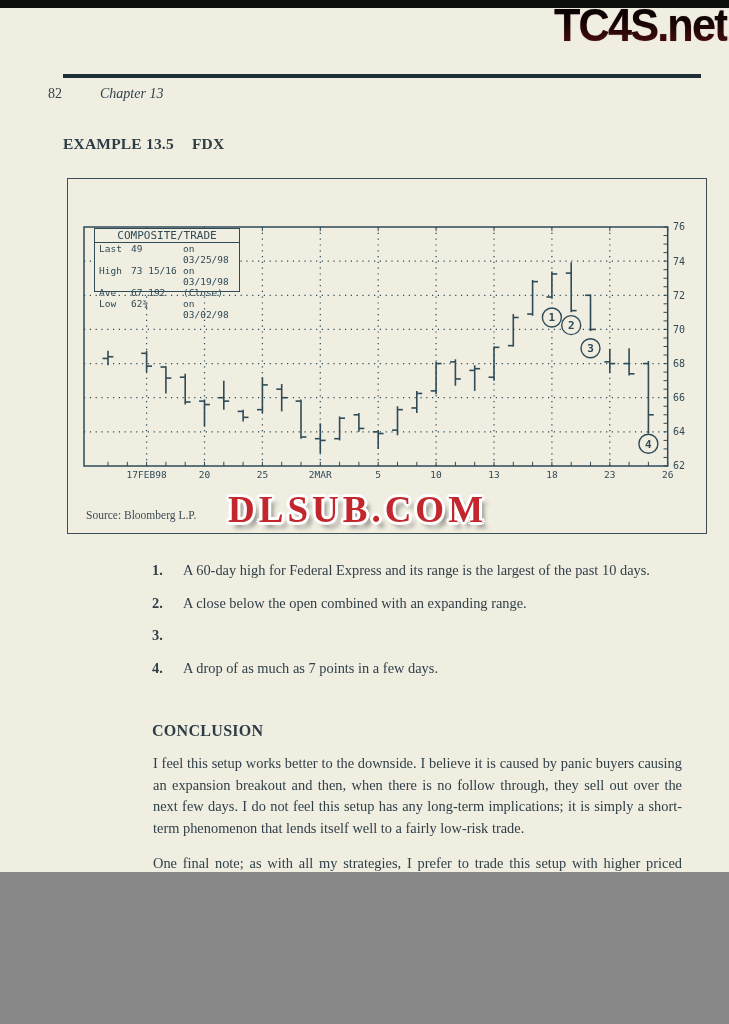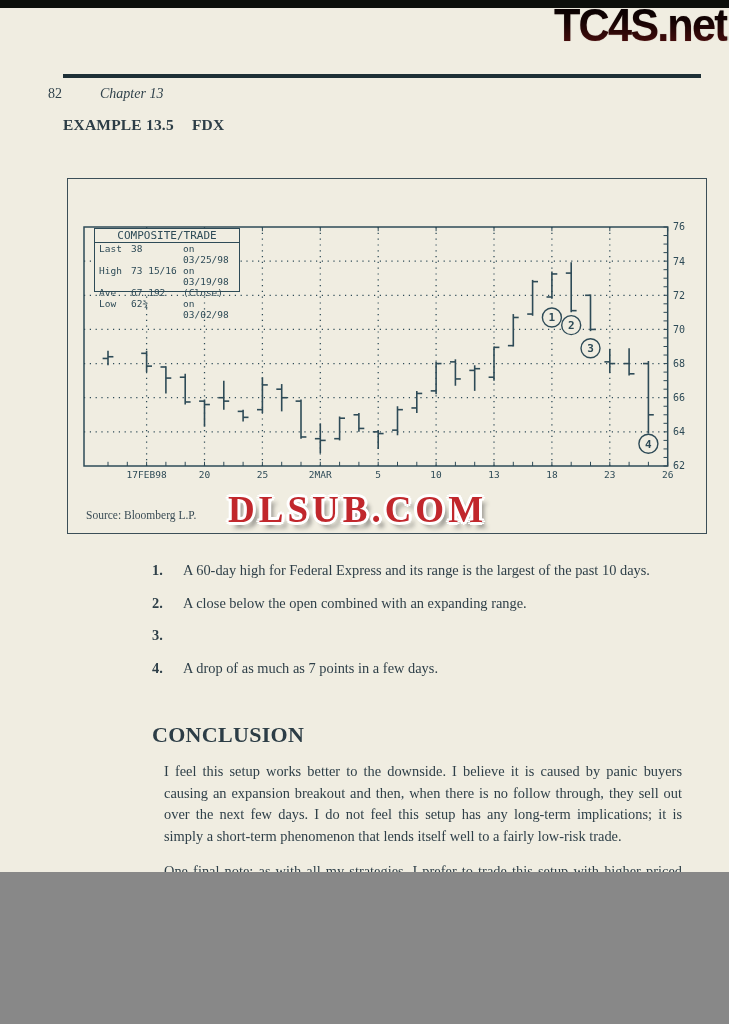--- a/index.html
+++ b/index.html
@@ -14,21 +14,21 @@
     font-family:"Liberation Sans", sans-serif;font-weight:900;font-size:47px;line-height:1;
     letter-spacing:-2px;transform:scaleX(.92);transform-origin:right top;
     background:linear-gradient(180deg,#000 0%,#230606 45%,#7c1717 100%);
     -webkit-background-clip:text;background-clip:text;color:transparent;
     text-shadow:0 0 1px rgba(0,0,0,.35);
   }
   .header-rule{position:absolute;left:63px;top:74px;width:638px;height:4px;background:#1e3036;}
   .running-head{position:absolute;left:48px;top:86px;font-size:14px;}
   .running-head .pageno{display:inline-block;width:52px;}
   .running-head .chapter{font-style:italic;}
-  .example-head{position:absolute;left:63px;top:116px;font-weight:bold;font-size:15.5px;color:#2c3d46;letter-spacing:.2px;}
+  .example-head{position:absolute;left:63px;top:135px;font-weight:bold;font-size:15.5px;color:#2c3d46;letter-spacing:.2px;}
   .example-head .tick{margin-left:18px;}
 
   .figure{position:absolute;left:67px;top:178px;width:640px;height:356px;border:1.5px solid #3c4f58;background:#f0ede1;box-sizing:border-box;}
   .figure svg{position:absolute;left:0;top:0;}
   svg text{font-family:"DejaVu Sans Mono", monospace;fill:#2e4b57;}
 
   .legendbox{
     position:absolute;left:26px;top:49px;width:146px;height:64px;
     border:1.4px solid #2e4b57;box-shadow:0 0 0 1px #f0ede1 inset;
     background:#f0ede1;box-sizing:border-box;
@@ -47,22 +47,22 @@
       -3px 0 0 #fff, 3px 0 0 #fff, 0 -3px 0 #fff, 0 3px 0 #fff,
       5px 6px 4px rgba(40,40,40,.45);
     text-align: right;
   }
 
   .body-copy{position:absolute;left:152px;top:560px;width:530px;font-size:14.4px;line-height:21.5px;color:#2e3f48;}
   .li{display:flex;margin-bottom:11px;}
   .li .num{width:31px;font-weight:bold;flex:none;}
   .li .txt{text-align:justify;}
   .conclusion{position:absolute;left:152px;top:722px;width:530px;color:#2e3f48;}
-  .conclusion h2{margin:0 0 13px 0;font-size:22px;letter-spacing:.3px;color:#2c3d46;}
-  .conclusion p{margin:0 0 14px 12px;font-size:14.4px;line-height:21.5px;text-align:justify;}
+  .conclusion h2{margin:0 0 13px 0;font-size:16px;letter-spacing:.3px;color:#2c3d46;}
+  .conclusion p{margin:0 0 14px 1px;font-size:14.4px;line-height:21.5px;text-align:justify;}
 
   .footer-rule{position:absolute;left:65px;top:1008px;width:652px;height:1.6px;background:#44605c;}
   .traders{
     position:absolute;right:6px;top:969px;
     font-family:"Liberation Sans", sans-serif;font-weight:bold;font-size:31px;letter-spacing:0px;
     color:#cd4f55;
     text-shadow:
       -2px -2px 0 #fff, 2px -2px 0 #fff, -2px 2px 0 #fff, 2px 2px 0 #fff,
       -3px 0 0 #fff, 3px 0 0 #fff, 0 -3px 0 #fff, 0 3px 0 #fff,
       3px 4px 2px rgba(30,40,35,.6);
@@ -291,21 +291,21 @@
           <text x="522.5" y="173.00714285714278" font-size="11" text-anchor="middle" font-weight="bold">3</text>
           <circle cx="580.4" cy="264.80714285714294" r="9.5" fill="#f0ede1" stroke="#2e4b57" stroke-width="1.4"></circle>
           <text x="580.4" y="268.60714285714295" font-size="11" text-anchor="middle" font-weight="bold">4</text>
         </g>
       </svg>
 
     <div class="legendbox">
       <div class="ltitle">COMPOSITE/TRADE</div>
       <div class="lrow">
         <span>Last</span>
-        <span>38</span>
+        <span>49</span>
         <span>on 03/25/98</span>
       </div>
       <div class="lrow">
         <span>High</span>
         <span>73 15/16</span>
         <span>on 03/19/98</span>
       </div>
       <div class="lrow">
         <span>Ave</span>
         <span>67.192</span>

